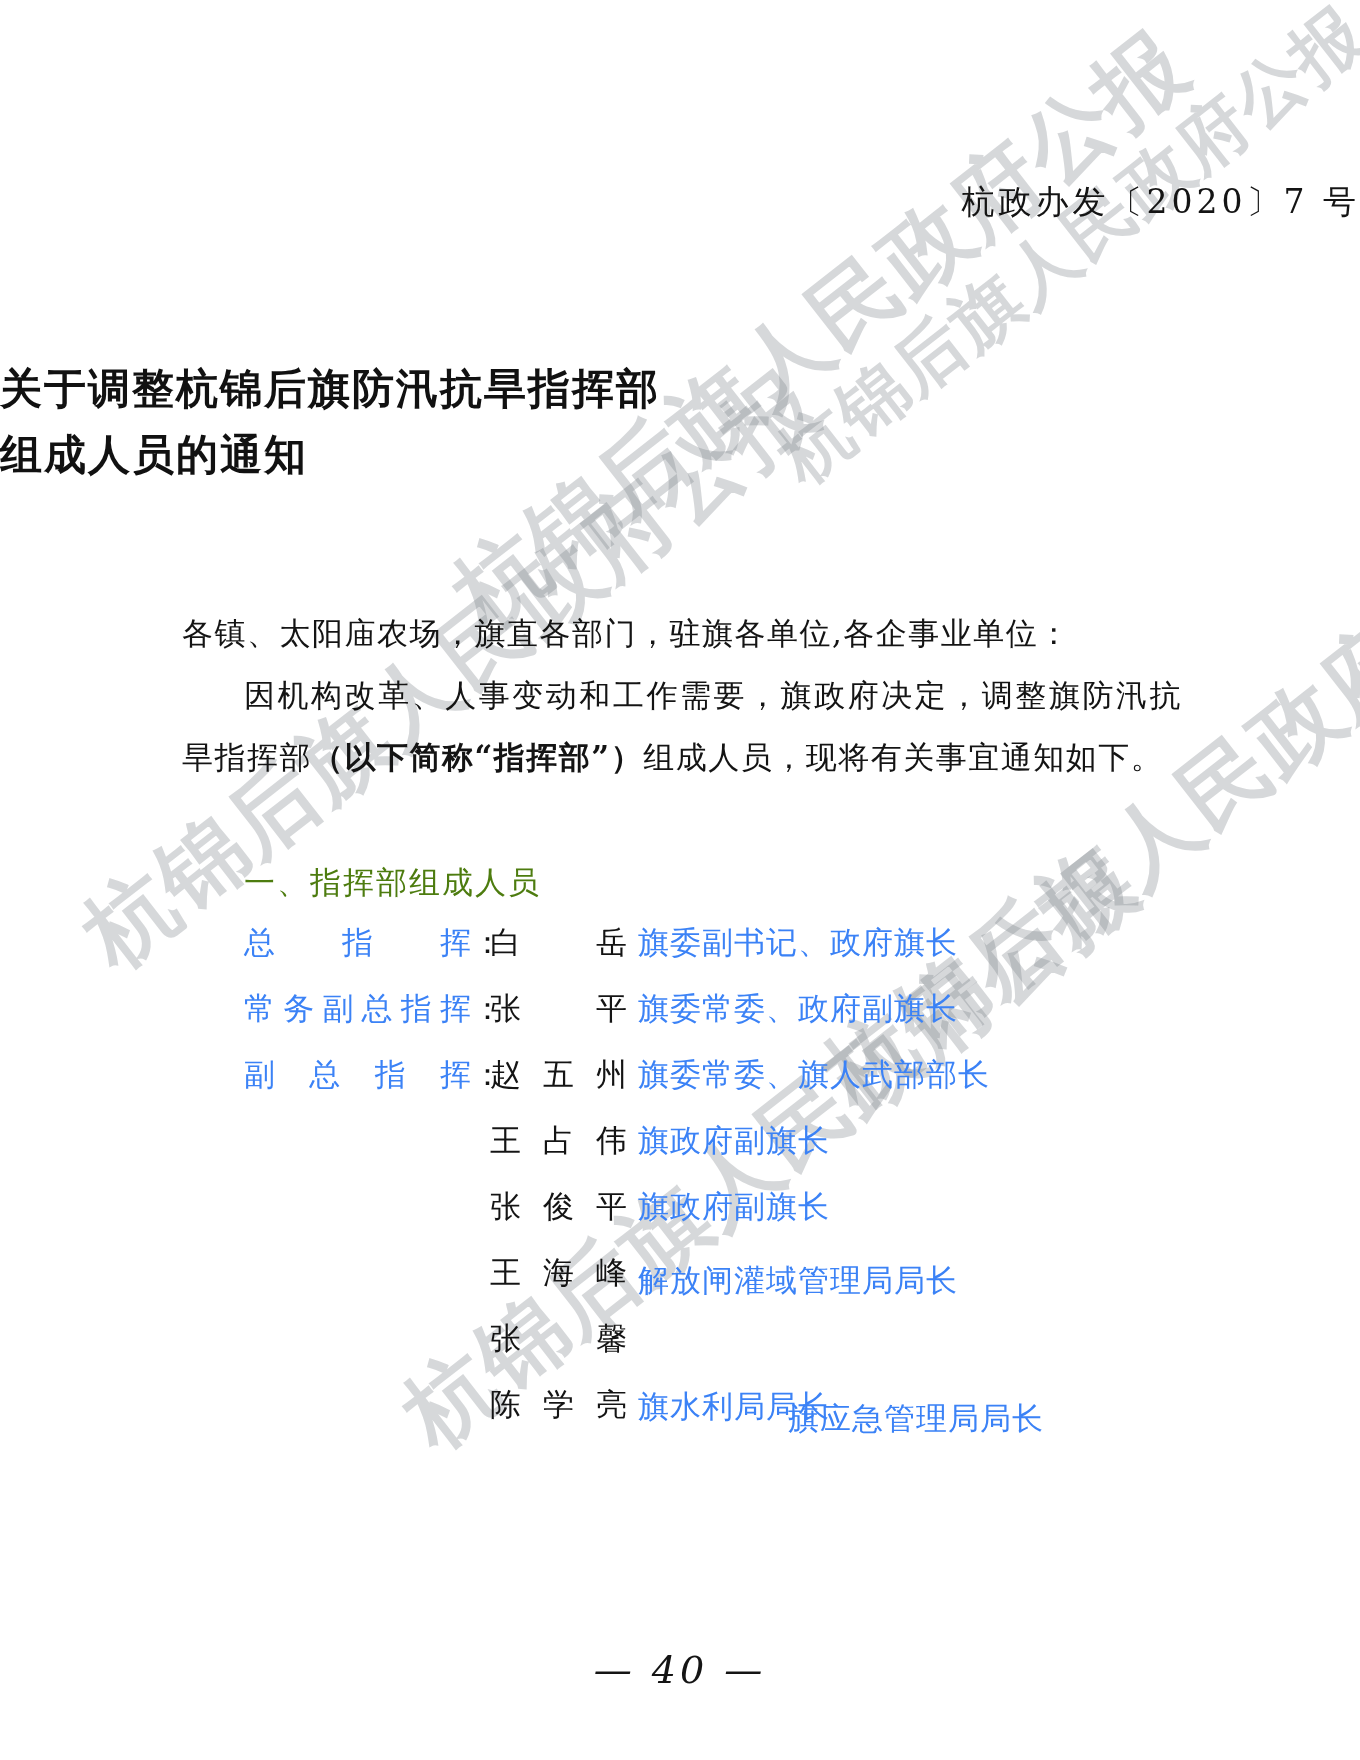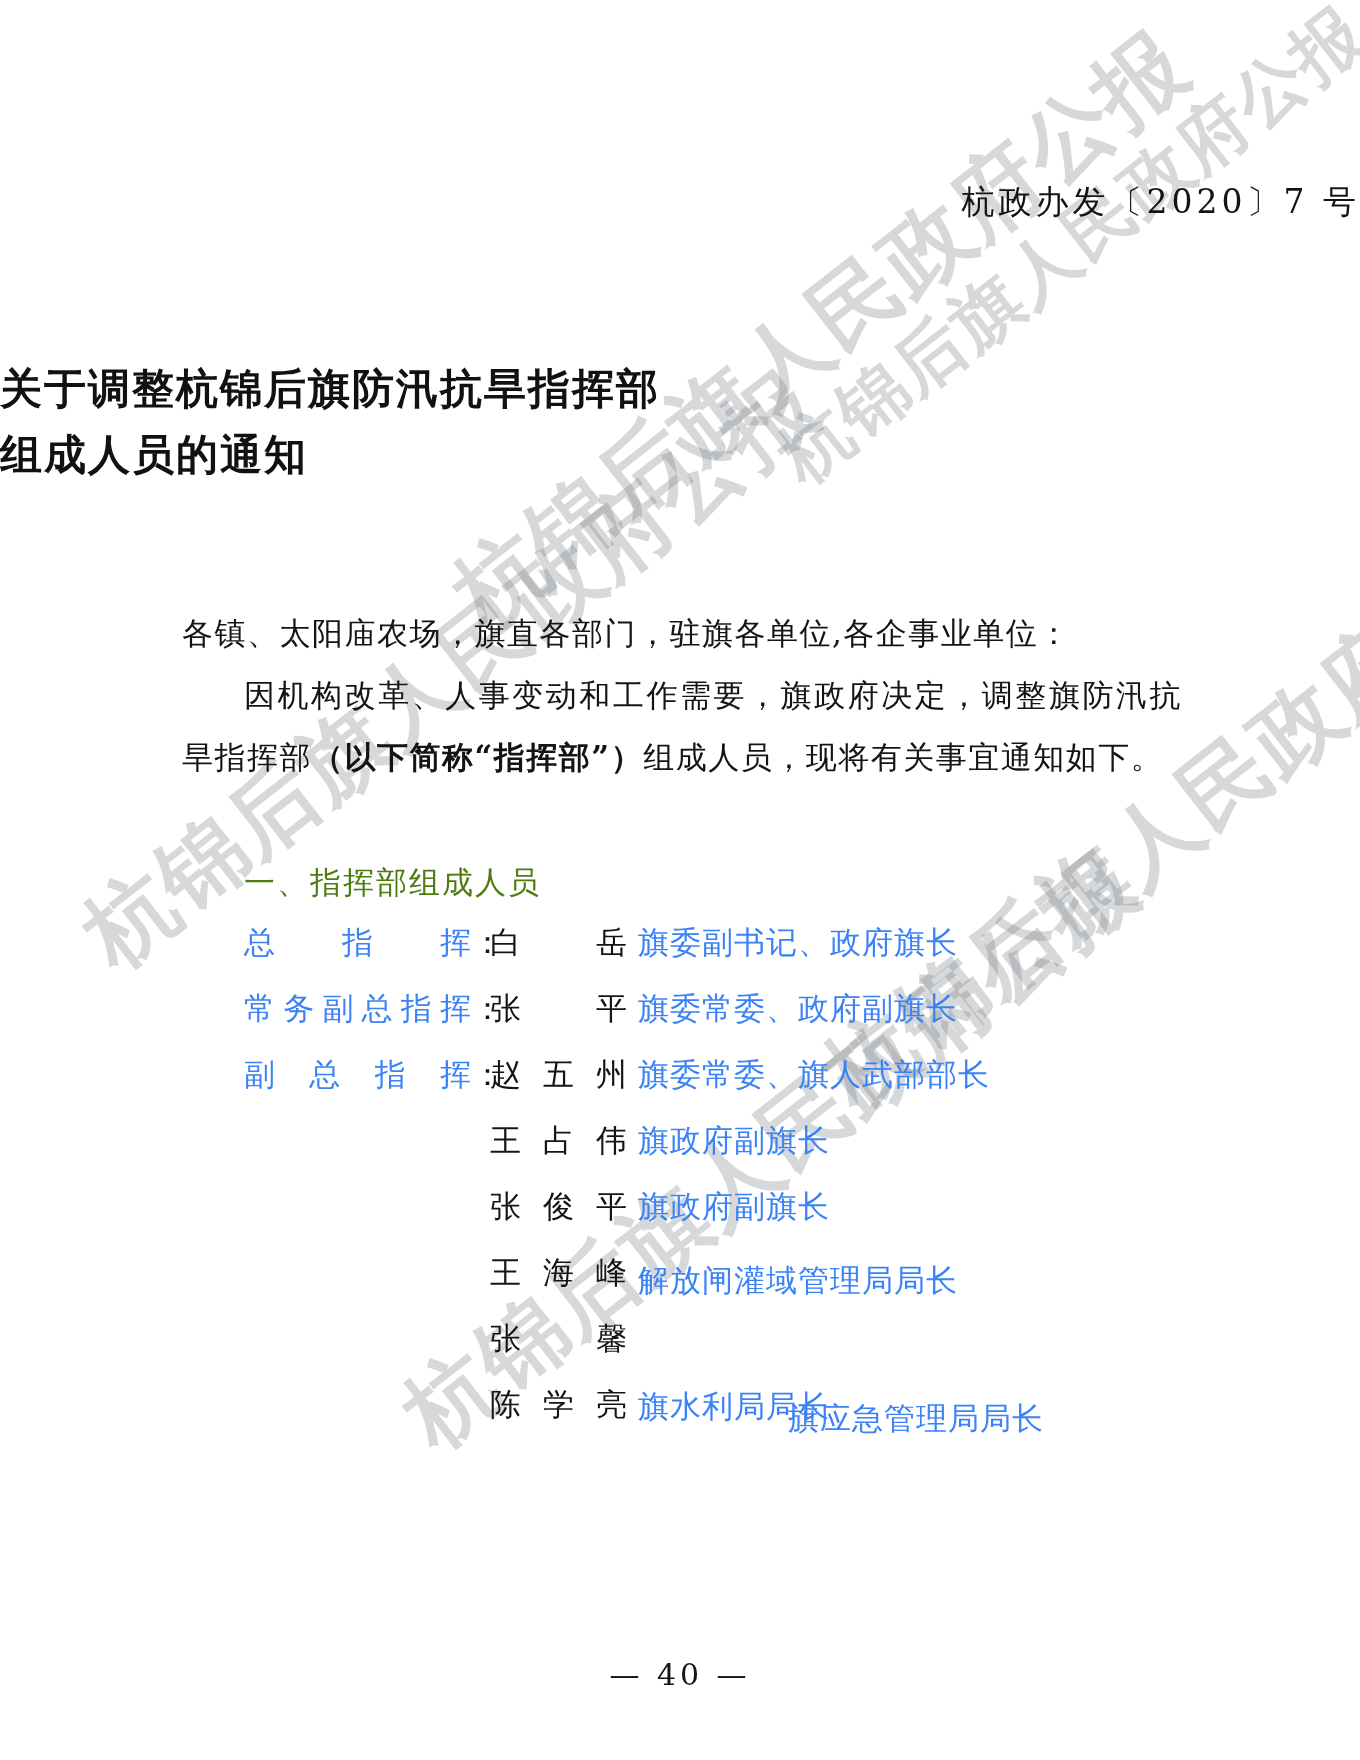--- a/index.html
+++ b/index.html
@@ -147,23 +147,24 @@
   .roster-row.shift-a .r-title { position: relative; top: 8px; }
   .roster-row.shift-b .r-title { position: relative; top: 24px; margin-top: 44px; }
   .roster-row.shift-c .r-title { position: relative; top: 14px; text-align: center; }
 
   .page-number {
     position: absolute;
     bottom: 68px;
     left: 0;
     width: 1360px;
     text-align: center;
-    font-size: 30px;
+    font-size: 38px;
     letter-spacing: 4px;
     color: #141414;
+    font-style: italic;
   }
 </style>
 </head>
 <body>
 
 <div class="watermark-layer">
   <div class="wm" style="left:60px; top:900px; font-size:88px; transform:rotate(-38deg);">杭锦后旗人民政府公报</div>
   <div class="wm" style="left:380px; top:1380px; font-size:88px; transform:rotate(-38deg);">杭锦后旗人民政府公报</div>
   <div class="wm" style="left:430px; top:560px; font-size:88px; transform:rotate(-38deg);">杭锦后旗人民政府公报</div>
   <div class="wm" style="left:800px; top:1040px; font-size:88px; transform:rotate(-38deg);">杭锦后旗人民政府公报</div>

